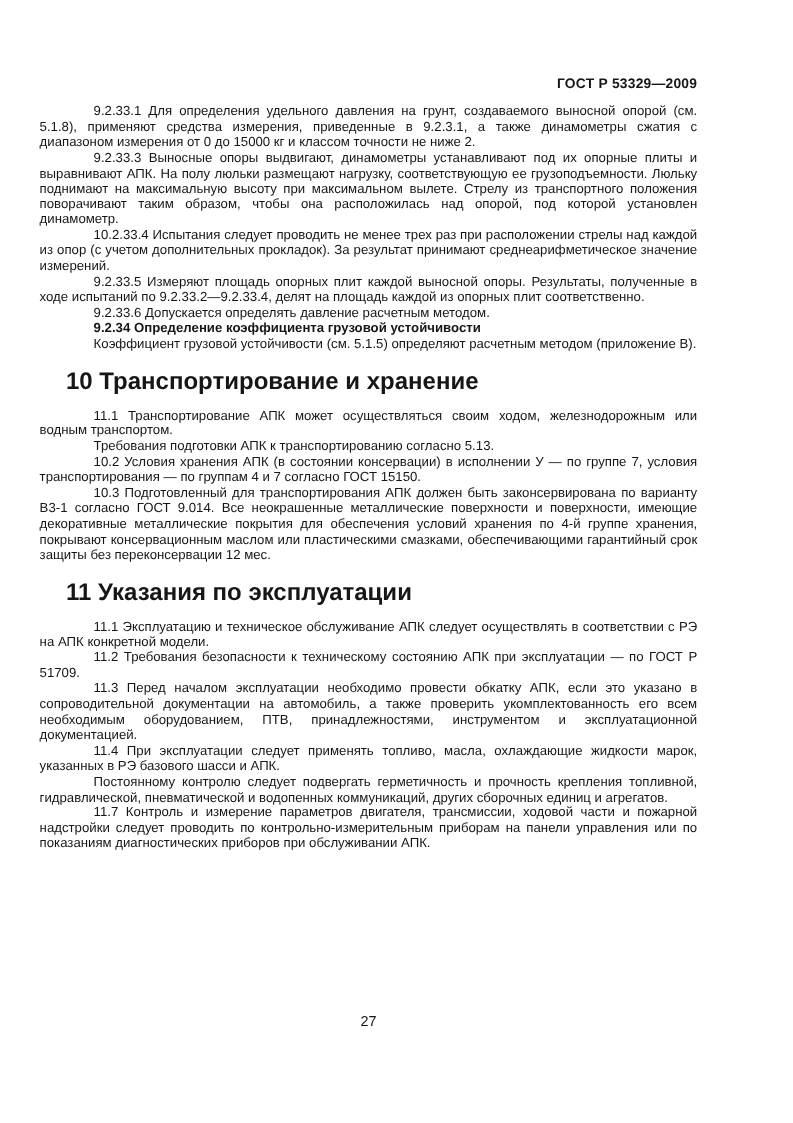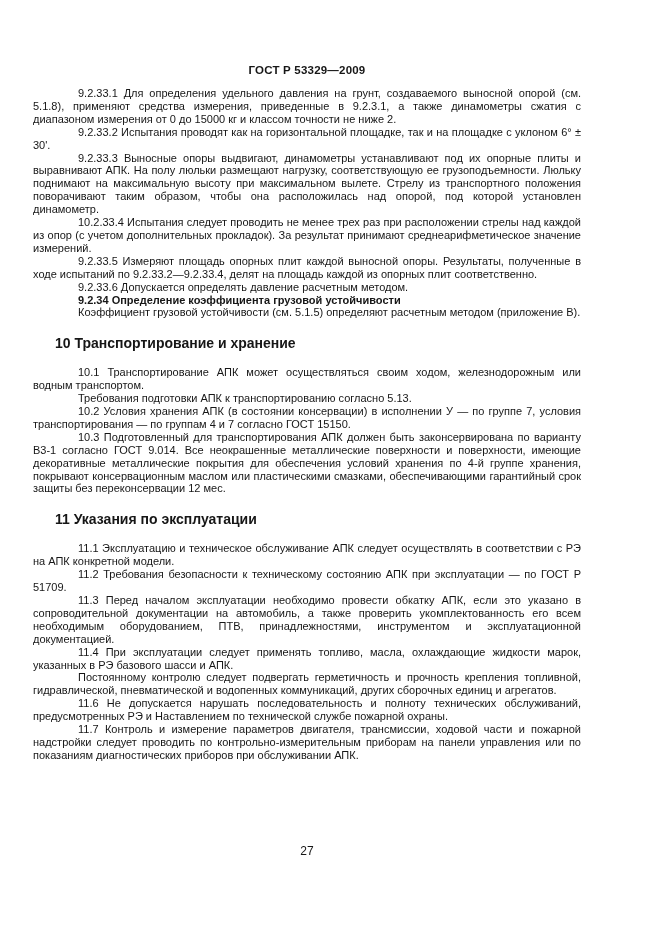--- a/index.html
+++ b/index.html
@@ -7,67 +7,65 @@
     width: 661px; height: 936px;
     background: #ffffff;
     font-family: "Liberation Sans", sans-serif;
     color: #161616;
     position: relative;
     overflow: hidden;
   }
   .page { position: absolute; inset: 0; background: #ffffff; }
   .running-header {
     position: absolute; top: 64px; left: 33px; width: 548px;
-    text-align: center; font-weight: bold; font-size: 11.5px;
+    text-align: right; font-weight: bold; font-size: 11.5px;
     letter-spacing: 0.2px;
   }
   .content {
     position: absolute; top: 87px; left: 33px; width: 548px;
     font-size: 11px; line-height: 12.9px;
     text-align: justify;
   }
   .content p { margin: 0; text-indent: 45px; }
   .content p.subhead { font-weight: bold; }
   .content h2 {
-    font-size: 14px; font-weight: bold; line-height: 17px;
+    font-size: 20px; font-weight: bold; line-height: 17px;
     margin: 16px 0 14px 0; text-indent: 22px; text-align: left;
   }
   .page-number {
     position: absolute; top: 844px; left: 33px; width: 548px;
     text-align: center; font-size: 12px;
   }
 </style>
 </head>
 <body>
 
 <div class="page">
 
   <div class="running-header">ГОСТ Р 53329—2009</div>
 
   <div class="content">
     <p>9.2.33.1 Для определения удельного давления на грунт, создаваемого выносной опорой (см. 5.1.8), применяют средства измерения, приведенные в 9.2.3.1, а также динамометры сжатия с диапазоном измерения от 0 до 15000 кг и классом точности не ниже 2.</p>
-    <p>9.2.33.2  Испытания проводят как на горизонтальной площадке, так и на площадке с уклоном 6° ± 30'.</p>
     <p>9.2.33.3  Выносные опоры выдвигают, динамометры устанавливают под их опорные плиты и выравнивают АПК. На полу люльки размещают нагрузку, соответствующую ее грузоподъемности. Люльку поднимают на максимальную высоту при максимальном вылете. Стрелу из транспортного положения поворачивают таким образом, чтобы она расположилась над опорой, под которой установлен динамометр.</p>
     <p>10.2.33.4  Испытания следует проводить не менее трех раз при расположении стрелы над каждой из опор (с учетом дополнительных прокладок). За результат принимают среднеарифметическое значение измерений.</p>
     <p>9.2.33.5  Измеряют площадь опорных плит каждой выносной опоры. Результаты, полученные в ходе испытаний по 9.2.33.2—9.2.33.4, делят на площадь каждой из опорных плит соответственно.</p>
     <p>9.2.33.6  Допускается определять давление расчетным методом.</p>
     <p class="subhead">9.2.34  Определение коэффициента грузовой устойчивости</p>
     <p>Коэффициент грузовой устойчивости (см. 5.1.5) определяют расчетным методом (приложение В).</p>
 
     <h2>10  Транспортирование и хранение</h2>
-    <p>10.1  Транспортирование АПК может осуществляться своим ходом, железнодорожным или водным транспортом.</p>
+    <p>11.1  Транспортирование АПК может осуществляться своим ходом, железнодорожным или водным транспортом.</p>
     <p>Требования подготовки АПК к транспортированию согласно 5.13.</p>
     <p>10.2  Условия хранения АПК (в состоянии консервации) в исполнении У — по группе 7, условия транспортирования — по группам 4 и 7 согласно ГОСТ 15150.</p>
     <p>10.3  Подготовленный для транспортирования АПК должен быть законсервирована по варианту В3-1 согласно ГОСТ 9.014. Все неокрашенные металлические поверхности и поверхности, имеющие декоративные металлические покрытия для обеспечения условий хранения по 4-й группе хранения, покрывают консервационным маслом или пластическими смазками, обеспечивающими гарантийный срок защиты без переконсервации 12 мес.</p>
 
     <h2>11  Указания по эксплуатации</h2>
     <p>11.1  Эксплуатацию и техническое обслуживание АПК следует осуществлять в соответствии с РЭ на АПК конкретной модели.</p>
     <p>11.2 Требования безопасности к техническому состоянию АПК при эксплуатации — по ГОСТ Р 51709.</p>
     <p>11.3  Перед началом эксплуатации необходимо провести обкатку АПК, если это указано в сопроводительной документации на автомобиль, а также проверить укомплектованность его всем необходимым оборудованием, ПТВ, принадлежностями, инструментом и эксплуатационной документацией.</p>
     <p>11.4  При эксплуатации следует применять топливо, масла, охлаждающие жидкости марок, указанных в РЭ базового шасси и АПК.</p>
     <p>Постоянному контролю следует подвергать герметичность и прочность крепления топливной, гидравлической, пневматической и водопенных коммуникаций, других сборочных единиц и агрегатов.</p>
-    <p>11.6  Не допускается нарушать последовательность и полноту технических обслуживаний, предусмотренных РЭ и Наставлением по технической службе пожарной охраны.</p>
     <p>11.7  Контроль и измерение параметров двигателя, трансмиссии, ходовой части и пожарной надстройки следует проводить по контрольно-измерительным приборам на панели управления или по показаниям диагностических приборов при обслуживании АПК.</p>
   </div>
 
   <div class="page-number">27</div>
 
 </div>
 
 </body></html>

